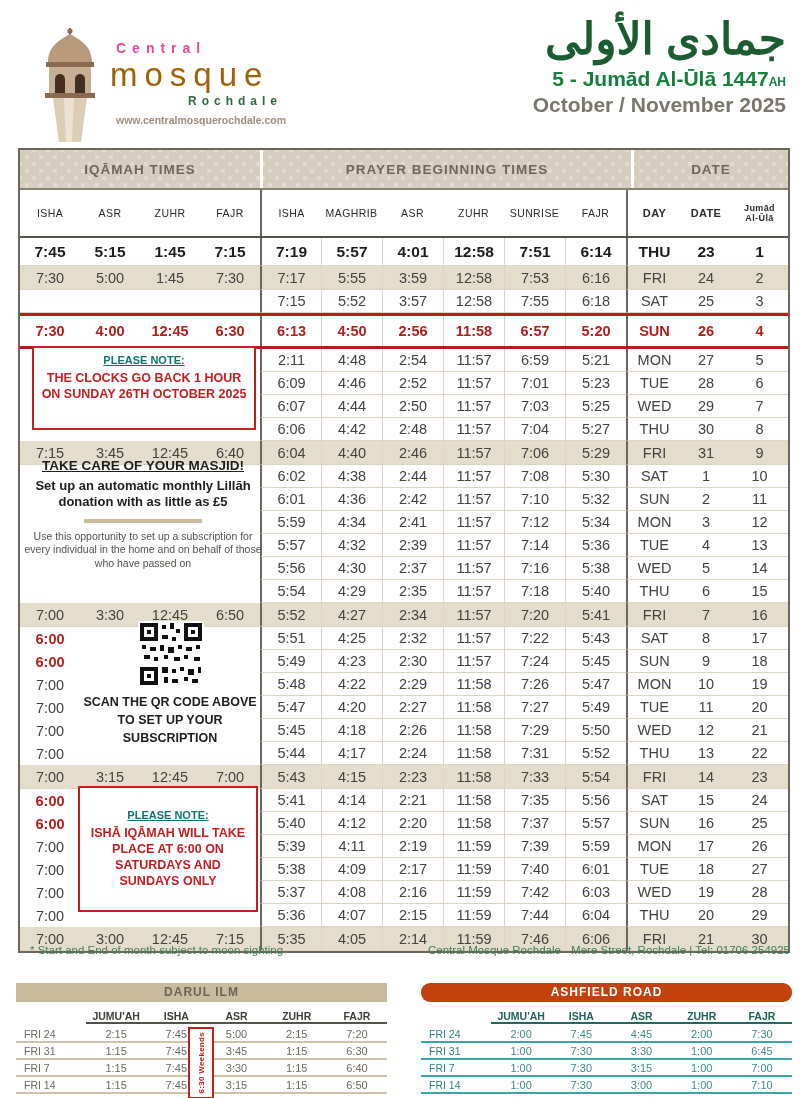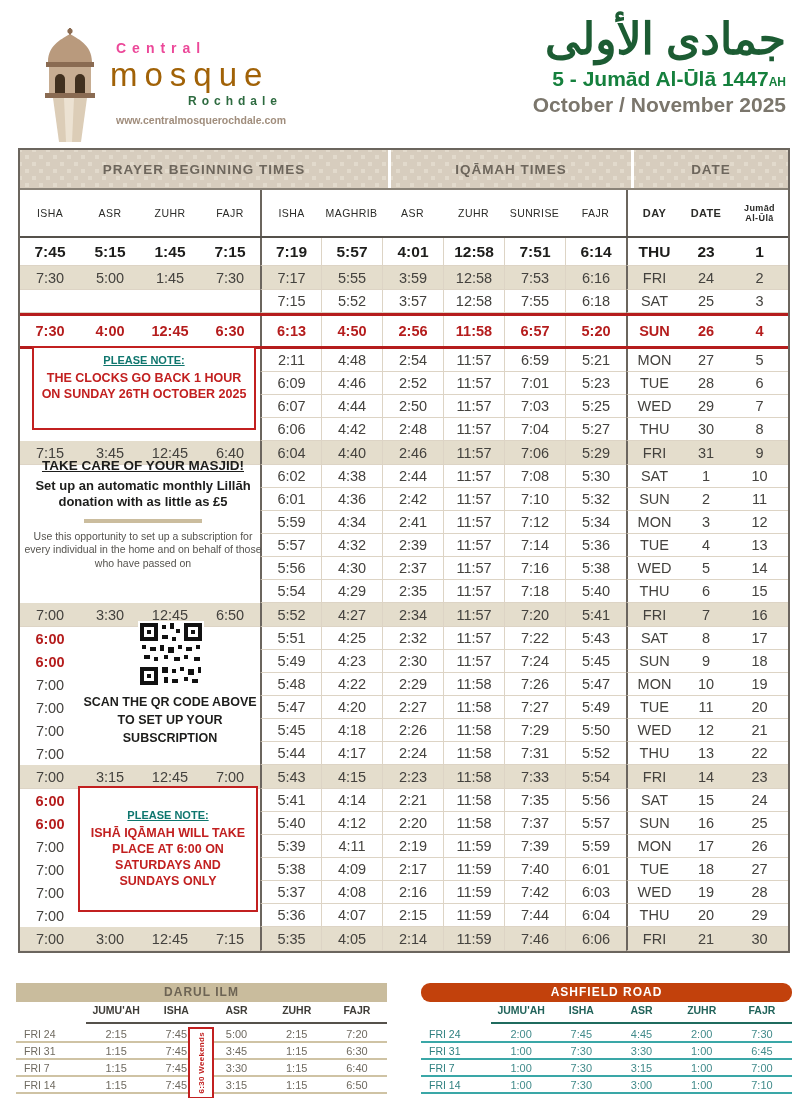--- a/index.html
+++ b/index.html
@@ -70,21 +70,21 @@
   
   .bottom{position:absolute;top:983px;left:16px;right:16px;display:flex;gap:34px;}
   .btable{position:relative;width:371px;}
   .btitle{height:19px;line-height:19px;text-align:center;font-weight:700;font-size:12px;letter-spacing:1px;}
   .btable.tan .btitle{background:#c9bc9d;color:#6d6454;}
   .btable.teal .btitle{background:#c2410c;color:#fff;border-radius:9px;}
   .bhrow{display:flex;height:22px;align-items:flex-end;padding-bottom:2px;}
   .brow{display:flex;height:15px;align-items:center;}
   .bcell{flex:1;text-align:center;}
   .blabel{flex:0 0 62px;text-align:left;padding-left:8px;font-size:10.5px;}
-  .bhead{font-weight:700;font-size:10.5px;border-bottom:2px solid #55514b;padding-bottom:6px;margin-top:40px;}
+  .bhead{font-weight:700;font-size:10.5px;border-bottom:2px solid #55514b;padding-bottom:0;margin-top:40px;}
   .bval{font-size:11px;}
   .btable.tan .brow{border-bottom:2px solid #cfc3a4;}
   .btable.tan .bval,.btable.tan .blabel{color:#6f6a60;}
   .btable.tan .bhead{color:#3f3d38;}
   .btable.teal .brow{border-bottom:2px solid #3aa7a7;}
   .btable.teal .bval{color:#428b8b;}
   .btable.teal .blabel{color:#2f8080;}
   .btable.teal .bhead{color:#21635a;border-bottom-color:#1f6b5e;}
   .weekend-box{position:absolute;left:172px;top:44px;width:22px;height:68px;background:#fff;border:2px solid #c22020;
                display:flex;align-items:center;justify-content:center;z-index:2;}
@@ -118,22 +118,22 @@
     </div>
     <div class="titles">
       <div class="arabic">جمادى الأولى</div>
       <div class="hline"><span>5 - Jumād Al-Ūlā 1447</span><span class="ah">AH</span></div>
       <div class="gline">October / November 2025</div>
     </div>
   </div>
 
   <div class="mtable">
     <div class="band">
+      <div class="bsec s1">IQĀMAH TIMES</div>
       <div class="bsec s2">PRAYER BEGINNING TIMES</div>
-      <div class="bsec s1">IQĀMAH TIMES</div>
       <div class="bsec s3">DATE</div>
     </div>
     <div class="subhead">
         <div class="cell c0 hcell">ISHA</div>
         <div class="cell c1 hcell">ASR</div>
         <div class="cell c2 hcell">ZUHR</div>
         <div class="cell c3 hcell">FAJR</div>
         <div class="cell c4 hcell">ISHA</div>
         <div class="cell c5 hcell">MAGHRIB</div>
         <div class="cell c6 hcell">ASR</div>
@@ -650,20 +650,24 @@
         </g>
       </svg>
     </div>
     <div class="ovl scan">SCAN THE QR CODE ABOVE TO SET UP YOUR SUBSCRIPTION</div>
     <div class="ovl notebox isha-note">
       <div class="ntitle">PLEASE NOTE:</div>
       <div class="nbody">ISHĀ IQĀMAH WILL TAKE PLACE AT 6:00 ON SATURDAYS AND SUNDAYS ONLY</div>
     </div>
   </div>
 
+  <div class="footline">
+    <div class="fn-left">* Start and End of month subject to moon sighting</div>
+    <div class="fn-right">Central Mosque Rochdale  -  Mere Street, Rochdale  |  Tel: 01706  254925</div>
+  </div>
 
   <div class="bottom">
     <div class="btable tan">
       <div class="btitle">DARUL ILM</div>
       <div class="bhrow">
           <div class="bcell blabel"></div>
           <div class="bcell bhead">JUMU'AH</div>
           <div class="bcell bhead">ISHA</div>
           <div class="bcell bhead">ASR</div>
           <div class="bcell bhead">ZUHR</div>

